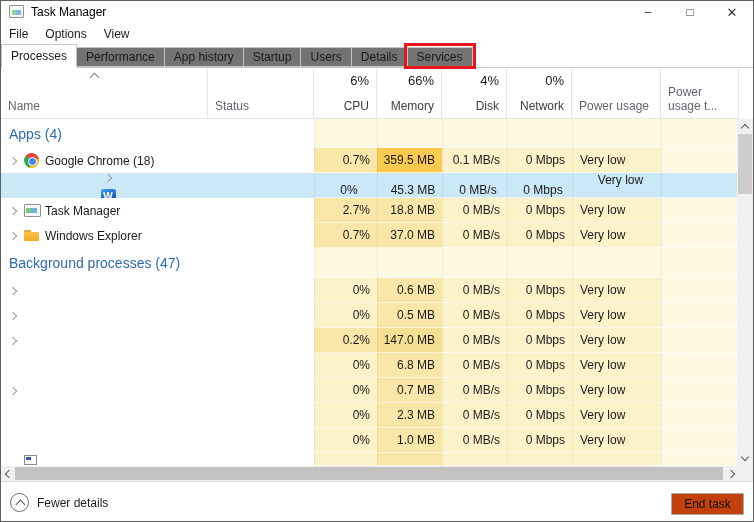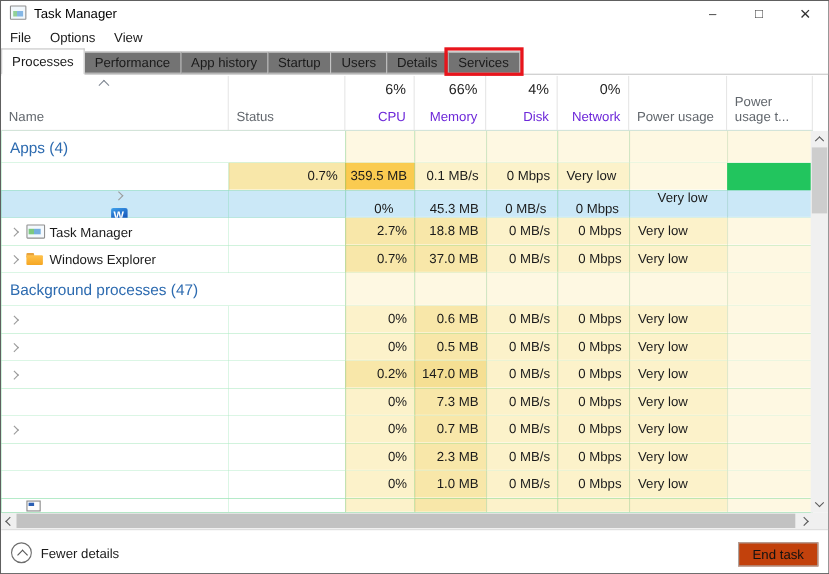--- a/index.html
+++ b/index.html
@@ -37,21 +37,21 @@
   .tab.highlighted::after { content:''; position:absolute; left:-4px; right:-4px; top:-5px; bottom:-3px;
                 border:3px solid #e8151c; z-index:5; pointer-events:none; }
 
   
   .grid { display:grid; grid-template-columns:207px 106px 63px 65px 65px 65px 89px 78px; }
 
   .table-header { position:absolute; left:0; top:68px; width:738px; height:50px;
                   border-bottom:1px solid #e6e6e6; background:#fff; }
   .th { position:relative; border-right:1px solid #e6e6e6; height:50px; }
   .th .pct { position:absolute; top:4px; right:7px; font-size:13px; color:#222; }
-  .th .lbl-r { position:absolute; bottom:6px; right:7px; color:#6d28d9; }
+  .th .lbl-r { position:absolute; bottom:6px; right:7px; color:#404040; }
   .th .lbl-l { position:absolute; bottom:6px; left:7px; color:#62676d; }
   .sort-chev { position:absolute; left:90px; top:3px; width:7px; height:7px; }
   .sort-chev::before { content:''; position:absolute; left:0; top:2px; width:6px; height:6px;
         border-left:1px solid #7d8590; border-top:1px solid #7d8590; transform:rotate(45deg); }
 
   
   .table-body { position:absolute; left:0; top:118px; width:738px; height:347px; overflow:hidden;
                 background:#22c55e; }
   .sect-row { height:29px; }
   .sect-row.bg { height:30px; }
@@ -194,20 +194,25 @@
       <div class="sect-title">Apps (4)</div>
       <div class="cell heat h0"></div>
         <div class="cell heat h0"></div>
         <div class="cell heat h0"></div>
       <div class="cell heat h0"></div>
         <div class="cell heat h0"></div>
         <div class="cell heat h0"></div>
     </div>
 
     <div class="row grid">
+      <div class="cell name">
+        <span class="chev"></span>
+        <span class="icon icon-chrome"></span>
+        <span>Google Chrome (18)</span>
+      </div>
       <div class="cell status"></div>
       <div class="cell num heat h2">0.7%</div>
       <div class="cell num heat h4">359.5 MB</div>
       <div class="cell num heat h1">0.1 MB/s</div>
       <div class="cell num heat h1">0 Mbps</div>
       <div class="cell txt heat h1">Very low</div>
       <div class="cell heat h0"></div>
     </div>
 
     <div class="row grid selected">
@@ -306,21 +311,21 @@
       <div class="cell txt heat h1">Very low</div>
       <div class="cell heat h0"></div>
     </div>
 
     <div class="row grid">
       <div class="cell name">
         <span></span>
       </div>
       <div class="cell status"></div>
       <div class="cell num heat h1">0%</div>
-      <div class="cell num heat h2">7.3 MB</div>
+      <div class="cell num heat h2">6.8 MB</div>
       <div class="cell num heat h1">0 MB/s</div>
       <div class="cell num heat h1">0 Mbps</div>
       <div class="cell txt heat h1">Very low</div>
       <div class="cell heat h0"></div>
     </div>
 
     <div class="row grid">
       <div class="cell name">
         <span class="chev"></span>
         <span></span>

